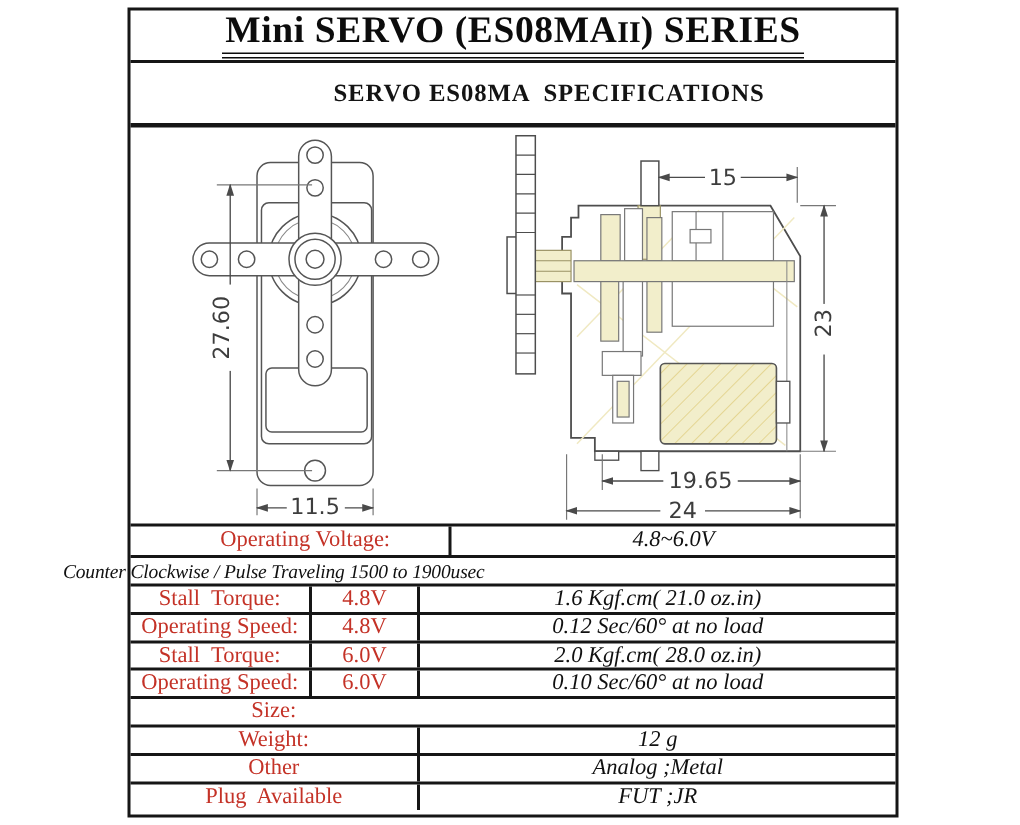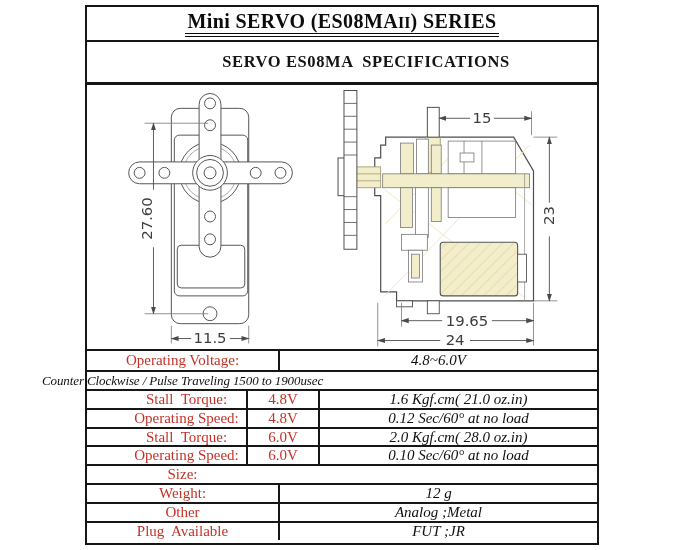--- a/index.html
+++ b/index.html
@@ -1,30 +1,30 @@
 <!DOCTYPE html>
 <html><head>
 <meta charset="utf-8">
 <style>
   html,body{margin:0;padding:0;background:#ffffff;}
   body{width:680px;height:550px;position:relative;font-family:"Liberation Serif","DejaVu Serif",serif;}
   .frame{position:absolute;left:85px;top:5px;width:514px;height:540px;border:2px solid #161616;box-sizing:border-box;background:#fff;}
   .title-band{height:35px;border-bottom:2px solid #161616;display:flex;align-items:center;justify-content:center;box-sizing:border-box;}
-  .title{font-size:20px;font-weight:bold;color:#0c0c0c;letter-spacing:.4px;border-bottom:4px double #0c0c0c;line-height:1.05;padding:0 2px 1px 2px;white-space:pre;}
+  .title{font-size:25px;font-weight:bold;color:#0c0c0c;letter-spacing:.4px;border-bottom:4px double #0c0c0c;line-height:1.05;padding:0 2px 1px 2px;white-space:pre;}
   .title .roman{font-size:.8em;letter-spacing:0;}
   .subtitle-band{height:43px;border-bottom:3px solid #161616;display:flex;align-items:center;justify-content:center;box-sizing:border-box;padding-left:48px;}
   .subtitle{font-size:16.5px;font-weight:bold;color:#141414;letter-spacing:.6px;white-space:pre;}
   .drawing-band{height:264px;box-sizing:border-box;position:relative;overflow:hidden;}
   .drawing-band svg{display:block;}
 
   .spec-table{height:191px;border-top:2px solid #161616;display:grid;grid-template-rows:repeat(10,1fr);box-sizing:border-box;}
   .row{display:grid;box-sizing:border-box;border-top:2px solid #161616;min-height:0;}
-  .row:first-child{border-top:none;}
+  .row:first-child{border-top:none;padding-left:21px;}
   .row.merged{grid-template-columns:191px 1fr;}
-  .row.split{grid-template-columns:119px 72px 1fr;padding-left:40px;}
+  .row.split{grid-template-columns:119px 72px 1fr;}
   .cell{display:flex;align-items:center;justify-content:center;box-sizing:border-box;border-left:2px solid #161616;min-height:0;line-height:1;white-space:pre;font-size:15px;}
   .cell:first-child{border-left:none;}
   .label,.volt{color:#c43227;}
   .value{color:#101010;font-style:italic;}
   .value.long{font-size:13px;letter-spacing:-.1px;}
 </style>
 </head>
 <body>
 
 <div class="page">

